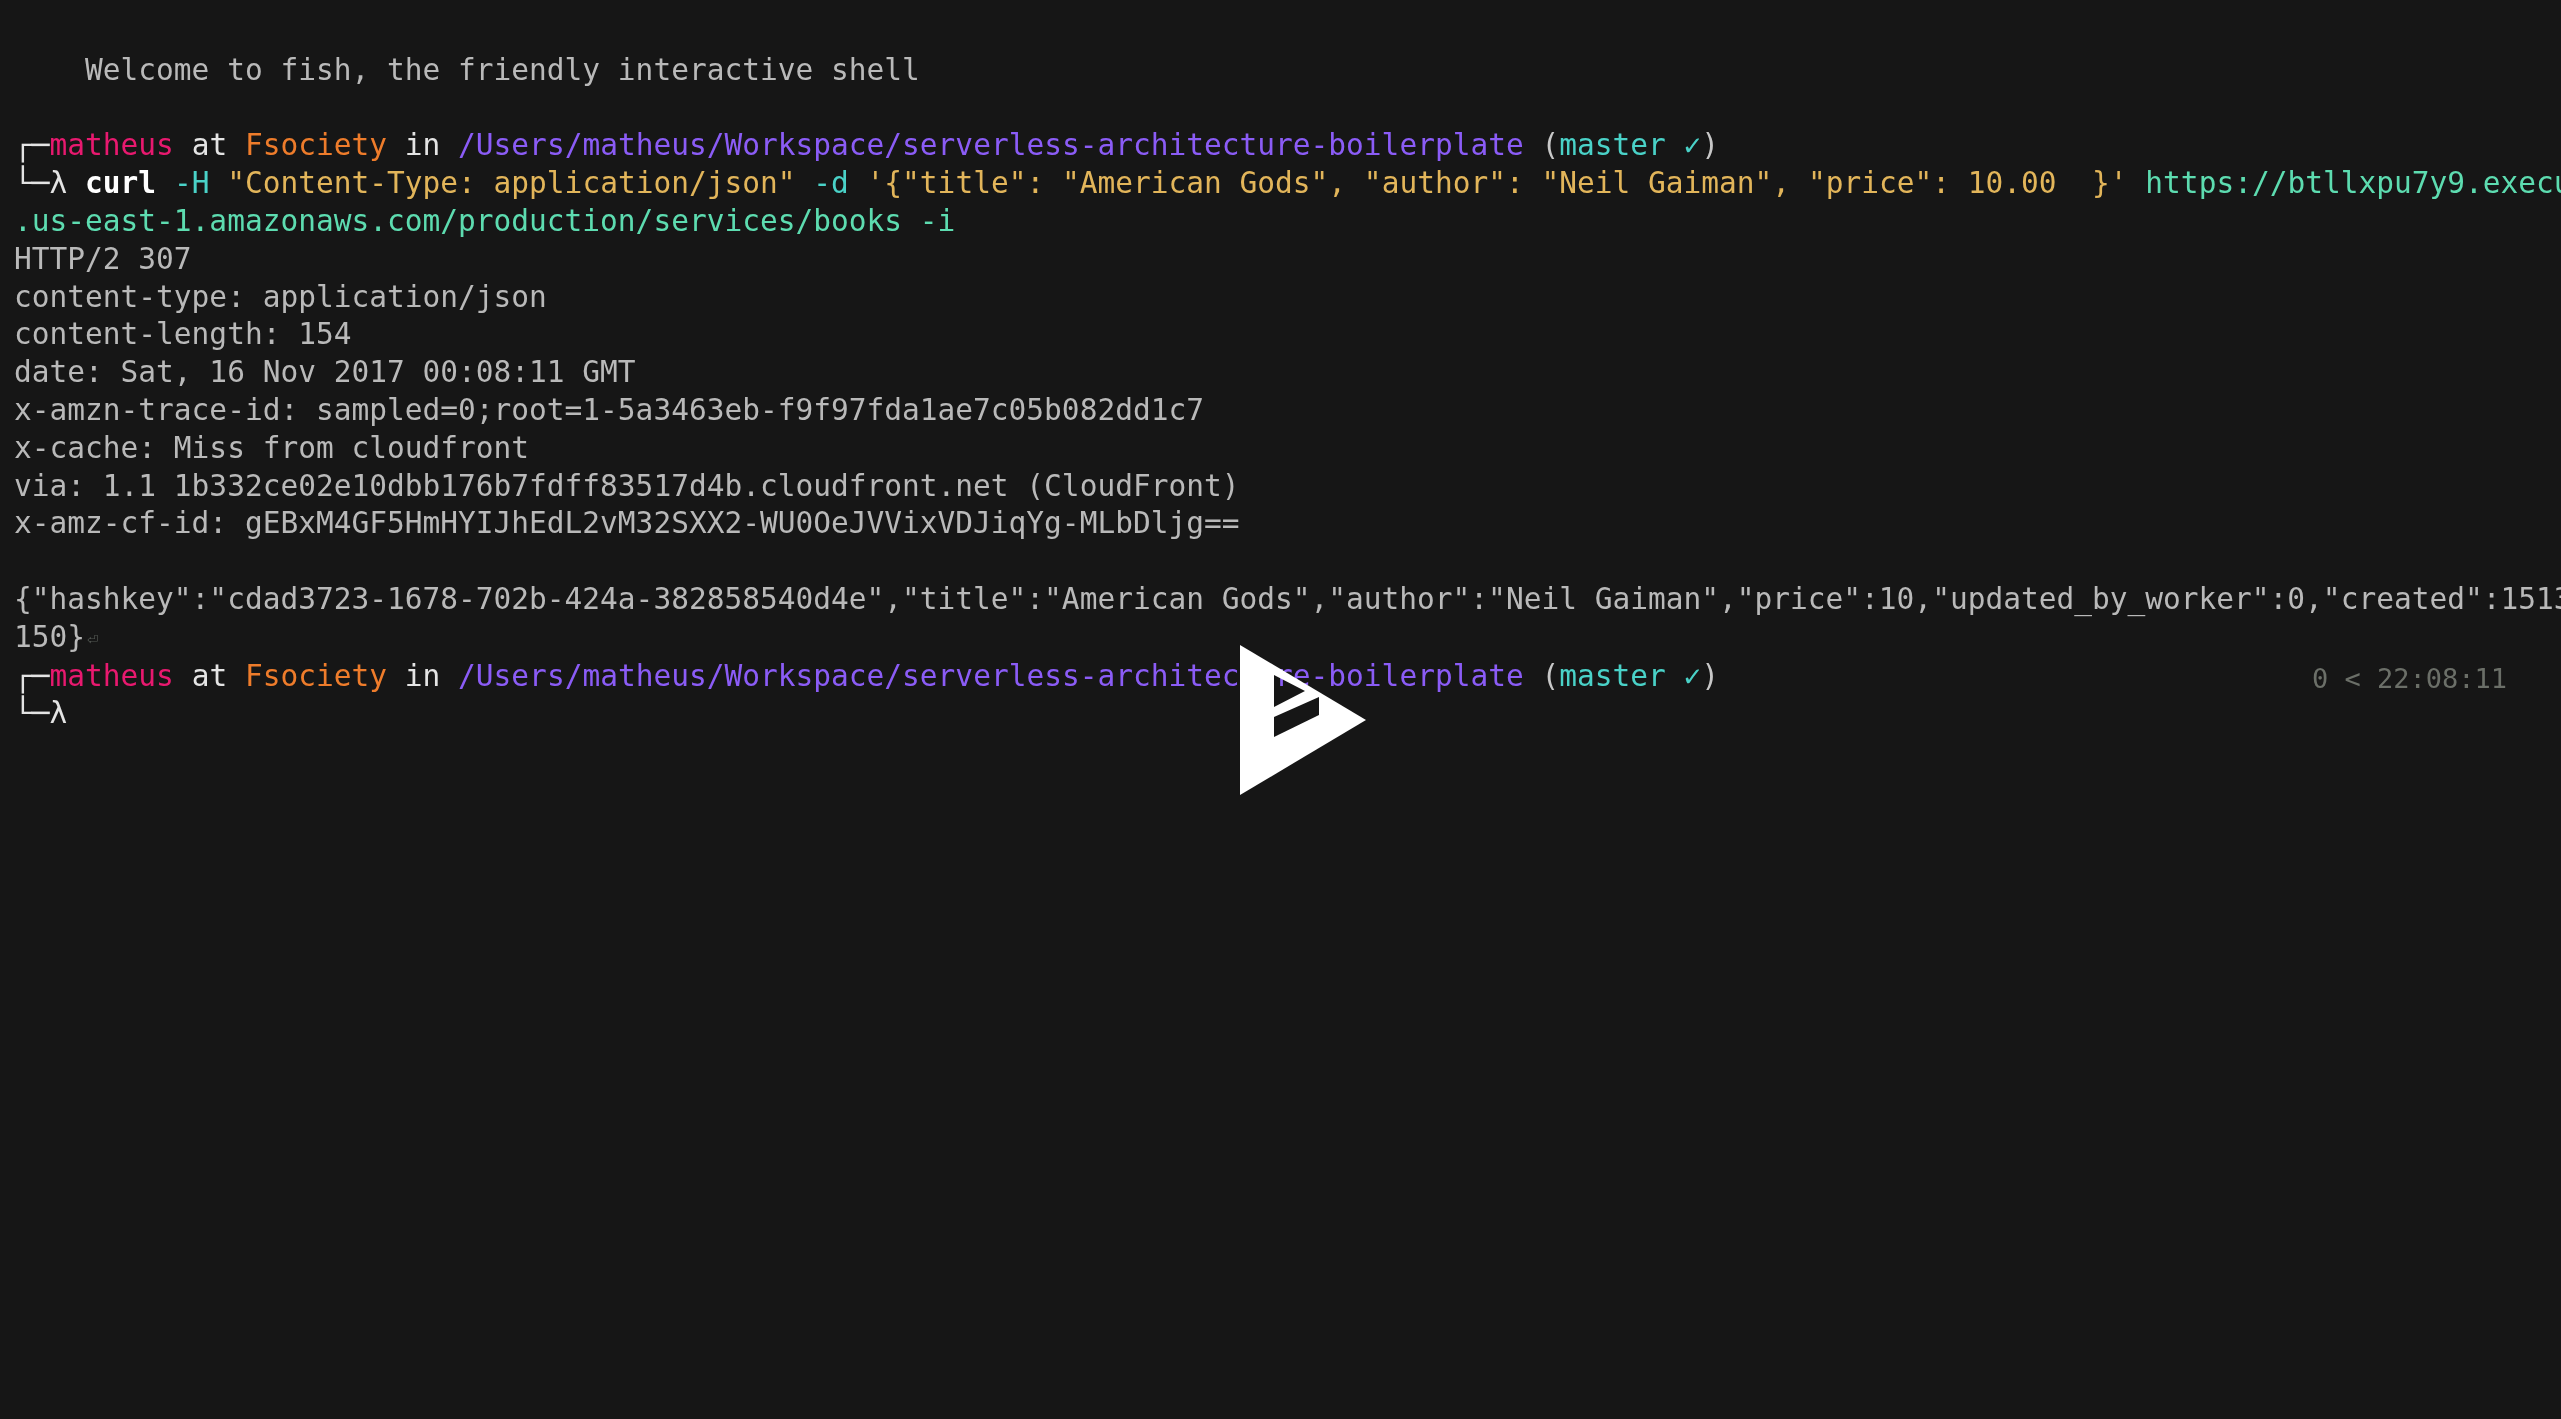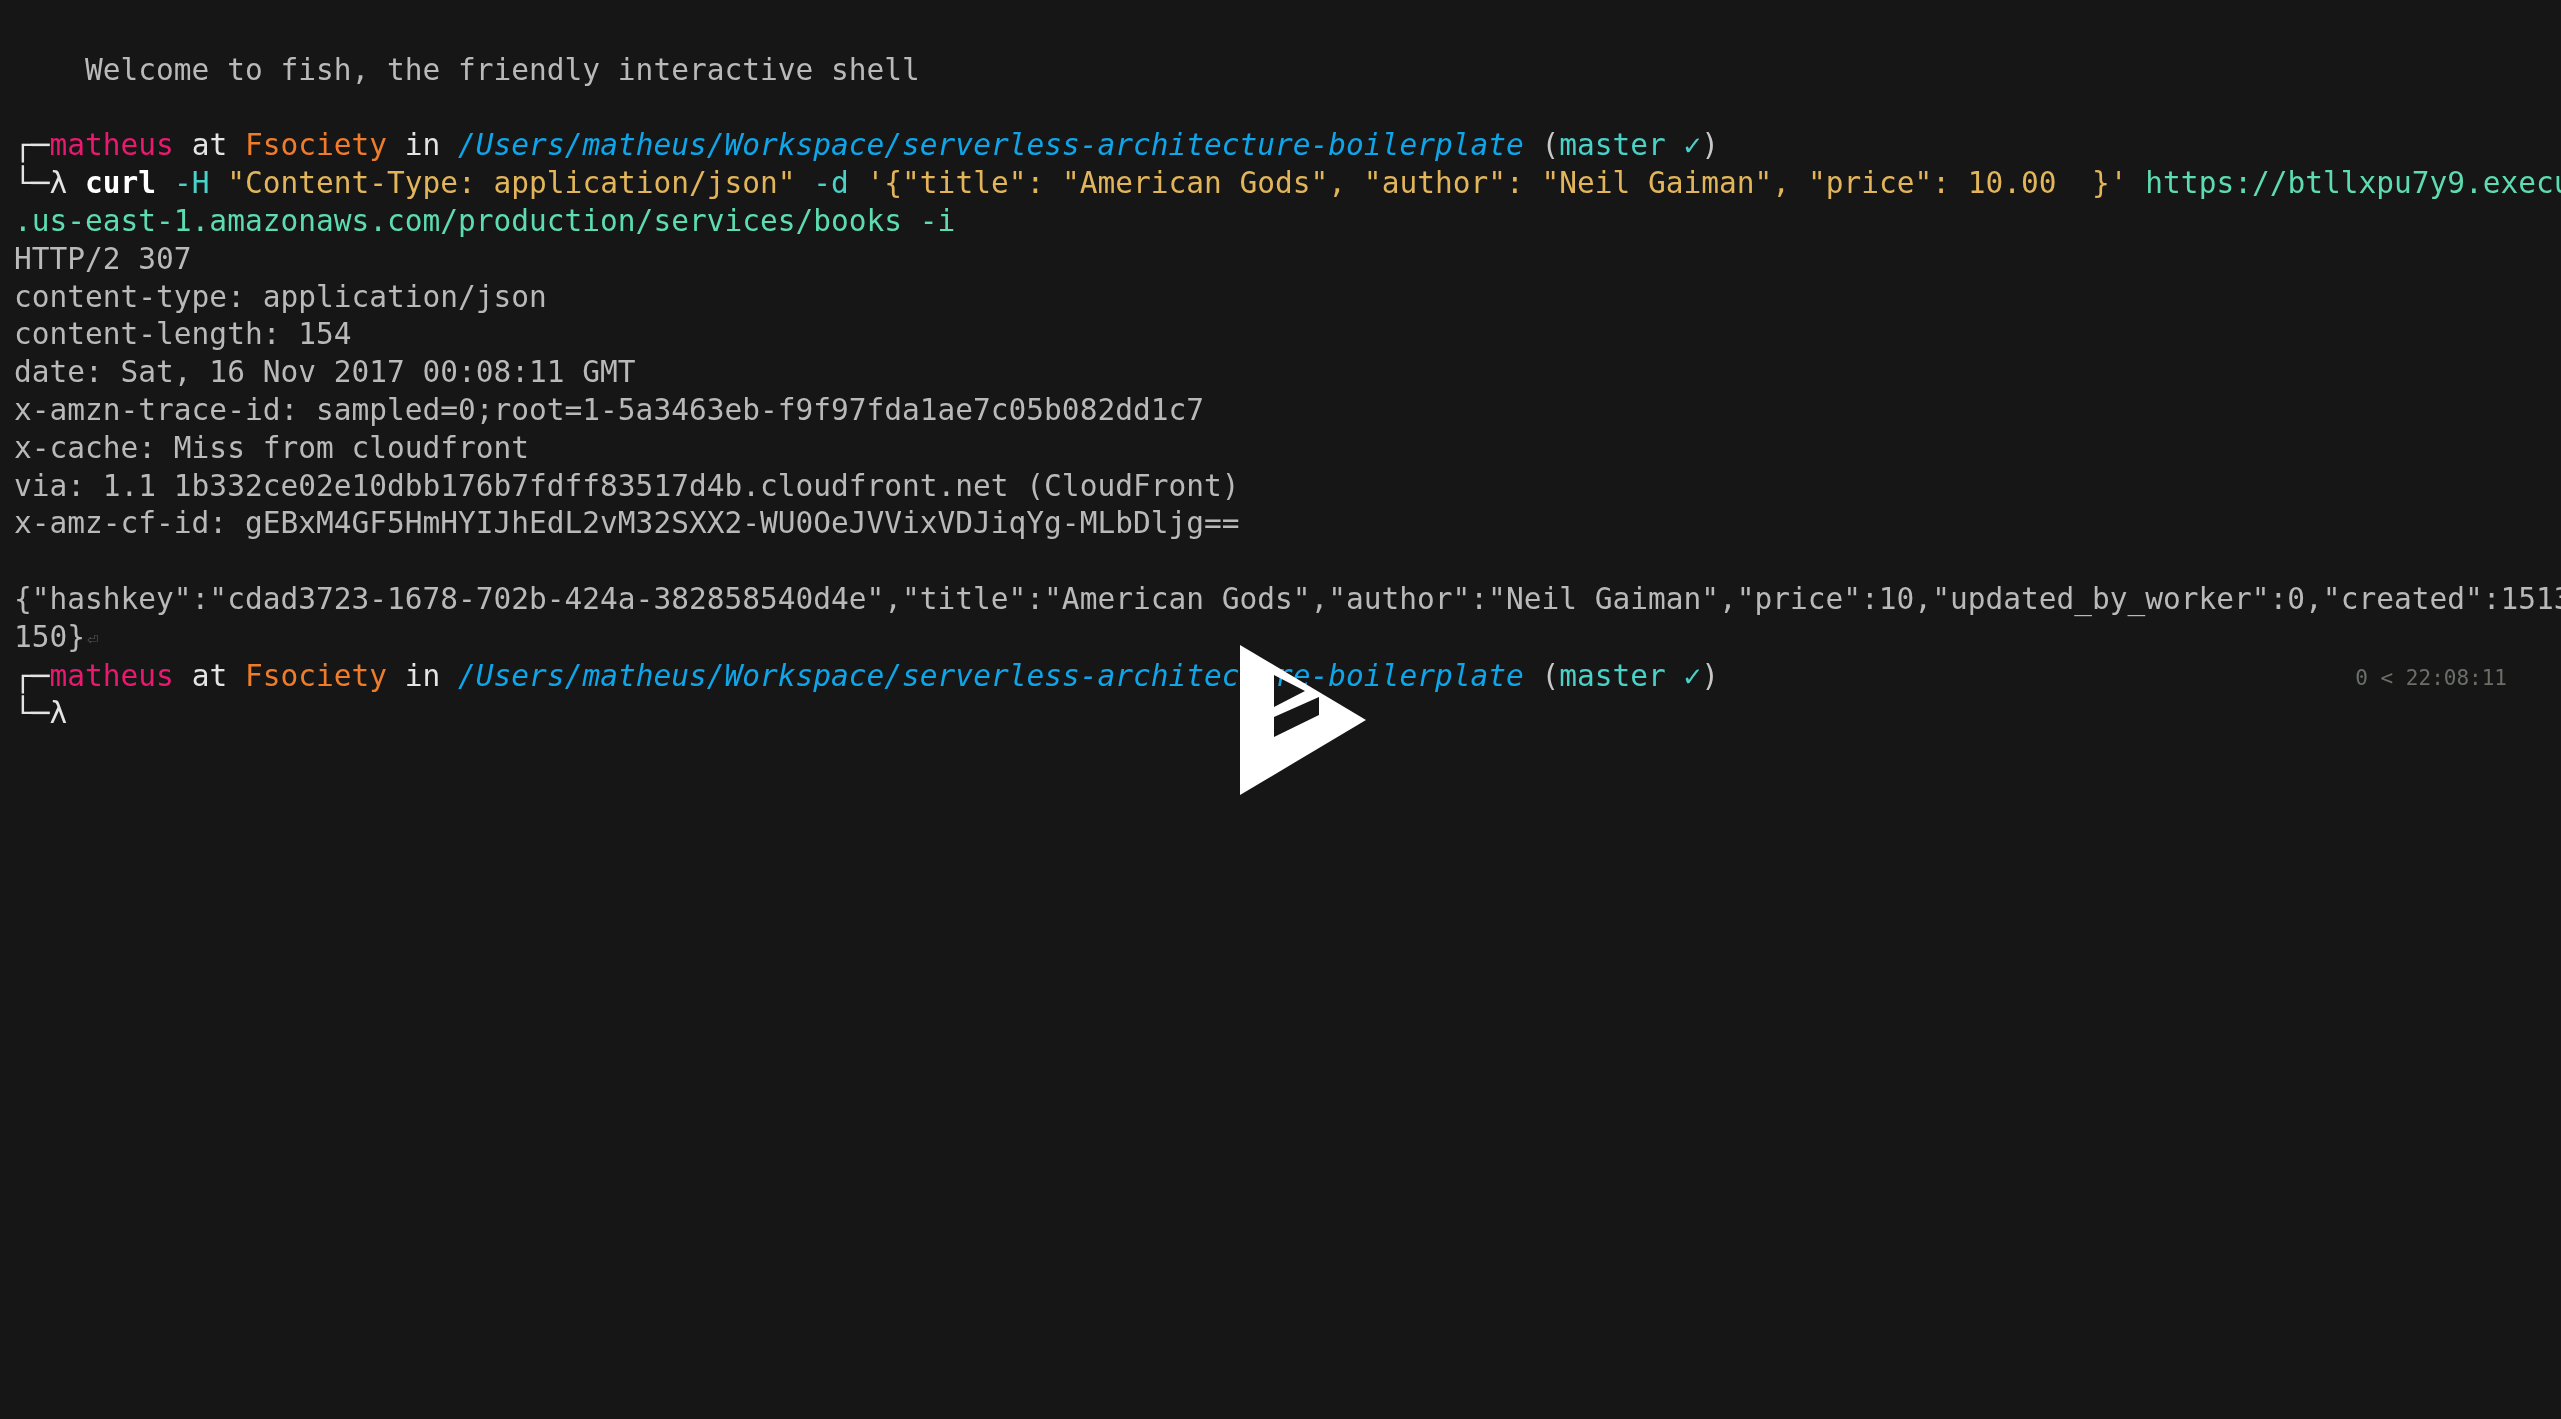--- a/index.html
+++ b/index.html
@@ -31,21 +31,21 @@
     white-space: pre;
     color: #d0d0d0;
   }
   .line.blank { color: transparent; }
 
   
   .c-white    { color: #e4e4e4; }
   .c-dim      { color: #b9b9b9; }
   .c-magenta  { color: #e8196f; }
   .c-orange   { color: #ee7c2b; }
-  .c-green    { color: #0ea5e9; font-style: italic; }
+  .c-green    { color: #8b5cf6; }
   .c-cyan     { color: #4ad2c8; }
   .c-mint     { color: #5ddcb0; }
   .c-yellow   { color: #e2b55a; }
   .c-paren    { color: #c8c8c8; }
   .c-bold     { font-weight: bold; color: #ffffff; }
 
   .retsym {
     color: #555a55;
     font-size: 18px;
     vertical-align: 2px;
@@ -55,21 +55,21 @@
   
   .pbox {
     color: #e4e4e4;
   }
 
   
   .status-right {
     position: absolute;
     right: 6px;
     color: #6b6f68;
-    font-size: 21px;
+    font-size: 27px;
     line-height: 37.8px;
     white-space: pre;
   }
 
   
   #play-overlay {
     position: absolute;
     left: 0; top: 0;
     width: 2561px;
     height: 1419px;

